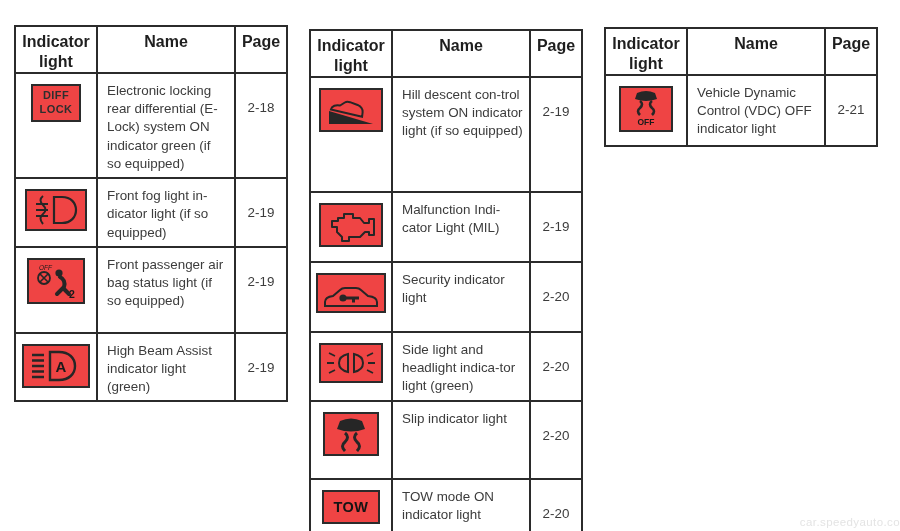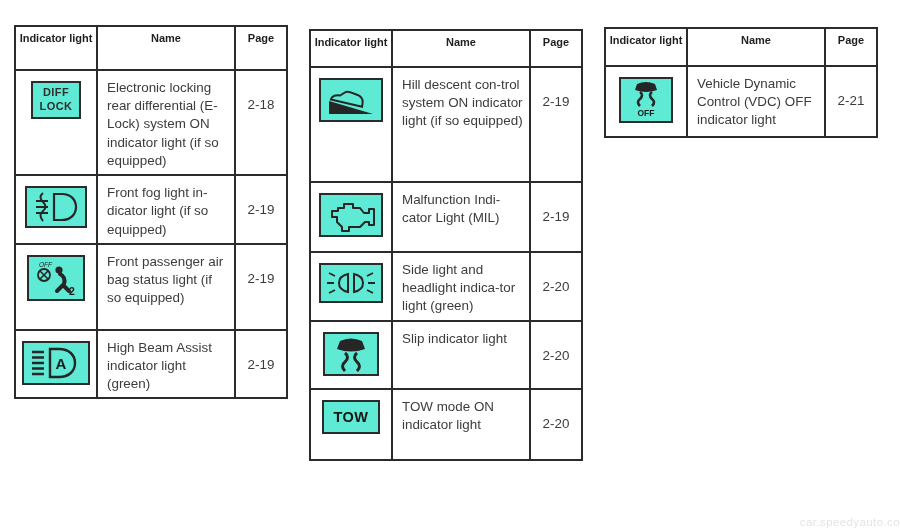--- a/index.html
+++ b/index.html
@@ -8,32 +8,32 @@
     background:#ffffff;
     font-family:"Liberation Sans", sans-serif;
   }
   table.itable {
     position:absolute; border-collapse:collapse; table-layout:fixed; background:#fff;
   }
   table.itable th, table.itable td {
     border:2px solid #2b2b2b; vertical-align:top; overflow:hidden;
   }
   th.hdr {
-    font-size:11px; font-weight:bold; color:#1f1f1f;
+    font-size:16px; font-weight:bold; color:#1f1f1f;
     text-align:center; padding:5px 2px 0 2px; line-height:1.25;
   }
   td.ind { text-align:center; padding-top:10px; }
   td.name {
     font-size:13.4px; color:#3c3c3c; line-height:1.36;
     padding:8px 6px 4px 9px; text-align:left;
   }
   td.page { font-size:13.4px; color:#3c3c3c; text-align:center; padding-top:26px; }
   .icon-box {
     display:inline-flex; align-items:center; justify-content:center;
-    border:2px solid #2b2b2b; background:#5eead4; padding:2px 3px; box-sizing:border-box;
+    border:2px solid #2b2b2b; background:#ef4444; padding:2px 3px; box-sizing:border-box;
     min-height:34px; min-width:44px;
   }
   .icon-box svg { display:block; }
   .difflock {
     font-size:11px; font-weight:600; color:#2e2e2e; letter-spacing:.4px;
     white-space:pre-line; line-height:1.25; text-align:center; padding:1px 4px;
   }
   .towtxt { font-size:14.5px; font-weight:800; color:#141414; letter-spacing:.5px; padding:4px 6px; }
   svg text { font-family:"Liberation Sans", sans-serif; fill:#1a1a1a; }
   #t1 { left:14px;  top:25px; width:272px; }
@@ -59,21 +59,21 @@
     <th class="hdr">Name</th>
     <th class="hdr">Page</th>
   </tr>
   <tr style="height:104px">
     <td class="ind">
       <div class="icon-box">
         <div class="difflock">DIFF
 LOCK</div>
       </div>
     </td>
-    <td class="name">Electronic locking rear differential (E-Lock) system ON indicator light (if so equipped)</td>
+    <td class="name">Electronic locking rear differential (E-Lock) system ON indicator green (if so equipped)</td>
     <td class="page">2-18</td>
   </tr>
   <tr style="height:66px">
     <td class="ind">
       <div class="icon-box">
         <svg width="52" height="34" viewBox="0 0 52 34">
           <path d="M6 11 h12 M6 17 h12 M6 23 h12" stroke="#262626" stroke-width="2.2" fill="none"></path>
           <path d="M13 3 q-5 4 0 9 q5 5 0 9 q-5 4 0 10" stroke="#262626" stroke-width="2" fill="none"></path>
           <path d="M24 4 h8 c9 0 14 6 14 13 c0 7-5 13-14 13 h-8 z" stroke="#262626" stroke-width="2.2" fill="none"></path>
         </svg>
@@ -144,35 +144,48 @@
     <td class="ind">
       <div class="icon-box">
         <svg width="54" height="36" viewBox="0 0 54 36">
           <path d="M14 11 h6 V7 h9 v4 h7 l4 5 h5 v-4 h5 v16 h-5 v-3 h-4 l-5 5 H25 v4 h-7 v-4 l-5 -5 v-5 h-5 v-6 h6 z" fill="none" stroke="#262626" stroke-width="2" stroke-linejoin="round"></path>
         </svg>
       </div>
     </td>
     <td class="name">Malfunction Indi-cator Light (MIL)</td>
     <td class="page">2-19</td>
   </tr>
+  <tr style="height:70px">
+    <td class="ind">
+      <div class="icon-box">
+        <svg width="60" height="32" viewBox="0 0 60 32">
+          <path d="M4 25 q0-5 8-6 l7-6 q2-2 5-2 h11 q3 0 5 2 l7 6 q9 1 9 6 v4 H4 z" fill="none" stroke="#262626" stroke-width="2"></path>
+          <circle cx="22" cy="21" r="3.6" fill="#262626"></circle>
+          <path d="M25 19.4 h13 v3.2 h-4 v3 h-3 v-3 h-6 z" fill="#262626"></path>
+        </svg>
+      </div>
+    </td>
+    <td class="name">Security indicator light</td>
+    <td class="page">2-20</td>
+  </tr>
   <tr style="height:66px">
     <td class="ind">
       <div class="icon-box">
         <svg width="54" height="32" viewBox="0 0 54 32">
           <path d="M24 7 q-9 2-9 9 q0 7 9 9 z" fill="none" stroke="#262626" stroke-width="2"></path>
           <path d="M30 7 q9 2 9 9 q0 7-9 9 z" fill="none" stroke="#262626" stroke-width="2"></path>
           <path d="M11 9 l-6-3 M10 16 h-7 M11 23 l-6 3" stroke="#262626" stroke-width="1.8" fill="none"></path>
           <path d="M43 9 l6-3 M44 16 h7 M43 23 l6 3" stroke="#262626" stroke-width="1.8" fill="none"></path>
         </svg>
       </div>
     </td>
     <td class="name">Side light and headlight indica-tor light (green)</td>
     <td class="page">2-20</td>
   </tr>
-  <tr style="height:68px">
+  <tr style="height:78px">
     <td class="ind">
       <div class="icon-box">
         <svg width="46" height="36" viewBox="0 0 46 36">
           <path d="M12 5 q11-5 22 0 l3 8 q-14 5-28 0 z" fill="#262626"></path>
           <path d="M17 17 q5 4 0 9 q-5 4 0 9 M29 17 q-5 4 0 9 q5 4 0 9" stroke="#262626" stroke-width="3" fill="none"></path>
         </svg>
       </div>
     </td>
     <td class="name">Slip indicator light</td>
     <td class="page">2-20</td>

